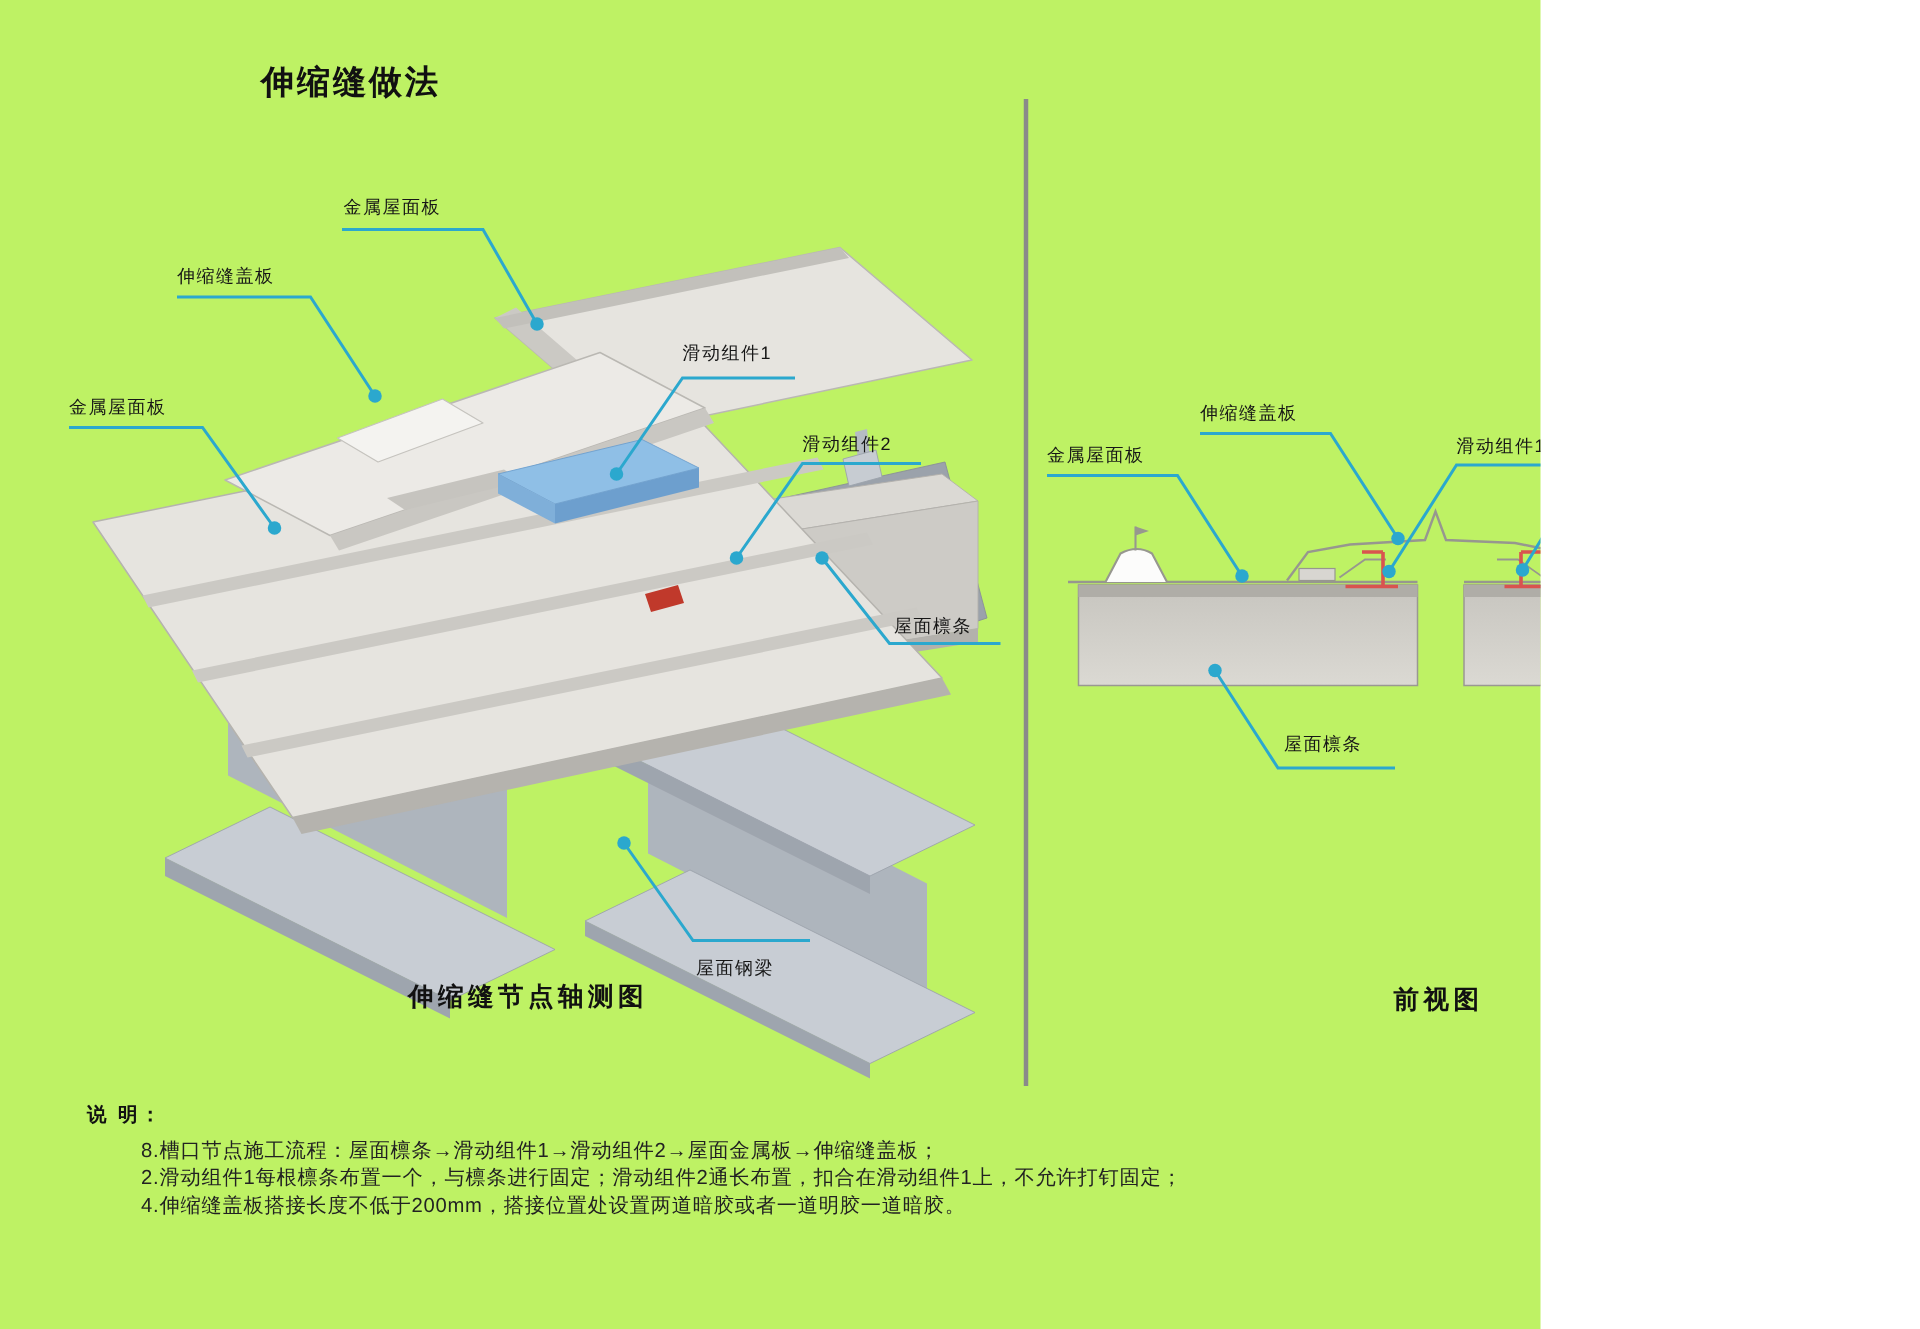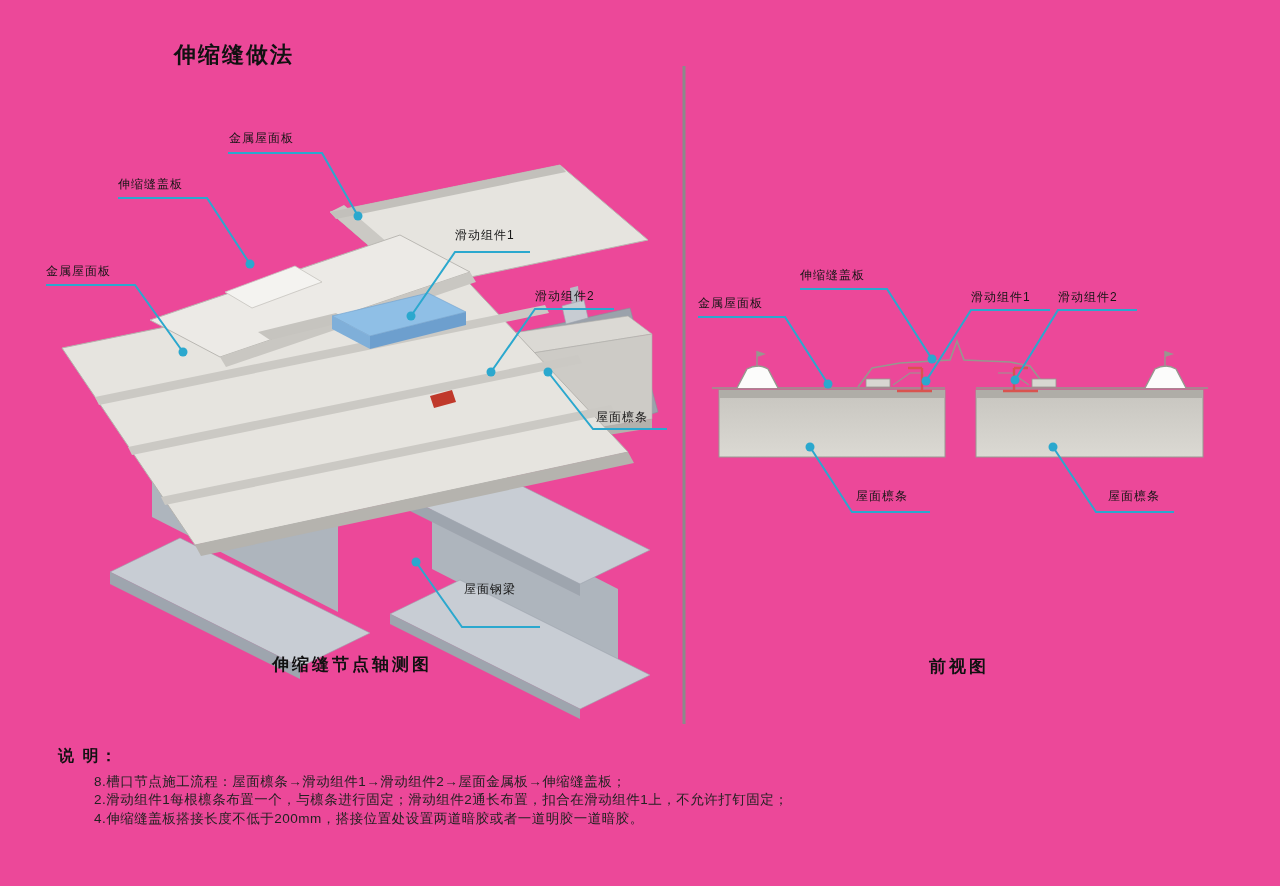--- a/index.html
+++ b/index.html
@@ -1,34 +1,34 @@
 <!DOCTYPE html>
 <html><head>
 <meta charset="utf-8">
 <style>
   html,body{margin:0;padding:0;background:#ffffff;}
   .stage{
-    position:relative;width:1280px;height:886px;background:#ec4899;overflow:hidden;
+    position:relative;width:1027px;height:886px;background:#bef264;overflow:hidden;
     font-family:"Liberation Sans","DejaVu Sans",sans-serif;color:#1b1b1b;
   }
   .stage svg{position:absolute;left:0;top:0;}
   .page-title{
     position:absolute;left:174px;top:40px;font-size:22px;font-weight:600;
     letter-spacing:2px;color:#111;white-space:nowrap;
   }
   .lbl{
     position:absolute;font-size:12px;line-height:18px;color:#161616;
     white-space:nowrap;letter-spacing:1px;
   }
   .caption{
     position:absolute;font-size:17px;font-weight:700;color:#111;
     white-space:nowrap;letter-spacing:3px;
   }
   .notes{position:absolute;left:58px;top:734px;width:1180px;}
-  .notes-heading{font-size:16px;font-weight:700;color:#111;letter-spacing:2px;margin-top:12px;}
+  .notes-heading{font-size:13px;font-weight:700;color:#111;letter-spacing:2px;}
   .notes-items{margin-top:6px;padding-left:36px;}
   .note-line{font-size:13.5px;line-height:18.4px;color:#222;white-space:nowrap;letter-spacing:0.5px;}
 </style>
 </head>
 <body>
 
 <div class="stage">
 
   <svg width="1280" height="886" viewBox="0 0 1280 886">
     <defs>
@@ -178,21 +178,21 @@
   </svg>
 
   <div class="page-title">伸缩缝做法</div>
 
   <div class="lbl" style="left:229px;top:129px;">金属屋面板</div>
   <div class="lbl" style="left:118px;top:175px;">伸缩缝盖板</div>
   <div class="lbl" style="left:46px;top:262px;">金属屋面板</div>
   <div class="lbl" style="left:455px;top:226px;">滑动组件1</div>
   <div class="lbl" style="left:535px;top:287px;">滑动组件2</div>
   <div class="lbl" style="left:596px;top:408px;">屋面檩条</div>
-  <div class="lbl" style="left:464px;top:580px;">屋面钢梁</div>
+  <div class="lbl" style="left:464px;top:636px;">屋面钢梁</div>
   <div class="caption" style="left:272px;top:653px;">伸缩缝节点轴测图</div>
 
   <div class="lbl" style="left:698px;top:294px;">金属屋面板</div>
   <div class="lbl" style="left:800px;top:266px;">伸缩缝盖板</div>
   <div class="lbl" style="left:971px;top:288px;">滑动组件1</div>
   <div class="lbl" style="left:1058px;top:288px;">滑动组件2</div>
   <div class="lbl" style="left:856px;top:487px;">屋面檩条</div>
   <div class="lbl" style="left:1108px;top:487px;">屋面檩条</div>
   <div class="caption" style="left:929px;top:655px;text-align:center;">前视图</div>
 

